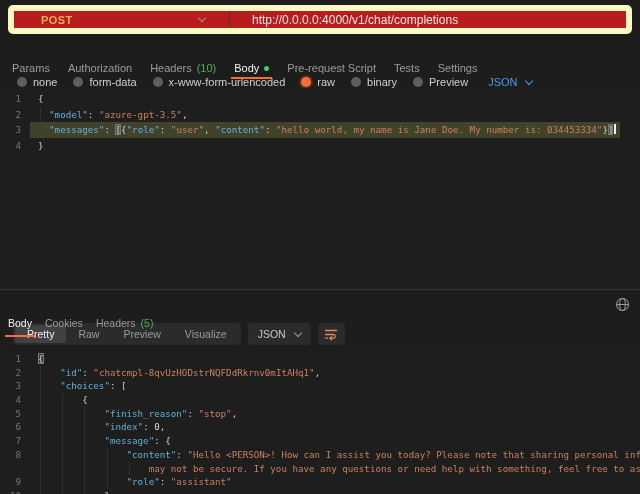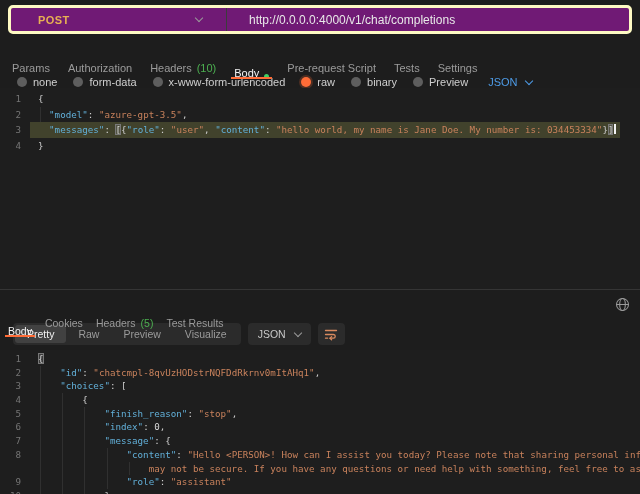--- a/index.html
+++ b/index.html
@@ -6,37 +6,37 @@
     --accent-orange:#ff6c37; --method-post:#e7b053; --count-green:#4caf50;
     --link-blue:#4e9ce8; --key-blue:#62b0d9; --string-orange:#c9825c;
     --selection-olive:#41422c;
   }
   *{box-sizing:border-box; margin:0; padding:0;}
   html,body{width:640px; height:494px; overflow:hidden;}
   body{background:#1d1d1d; font-family:"Liberation Sans", sans-serif; color:#cccccc;}
 
   
   .url-row{padding:5px 8px 4px 8px;}
-  .url-bar{display:flex; align-items:stretch; height:29px; background:#701a75;
-           border:3px solid #fef9c3; border-radius:5px; overflow:hidden;}
+  .url-bar{display:flex; align-items:stretch; height:29px; background:#b91c1c;
+           border:6px solid #fef9c3; border-radius:5px; overflow:hidden;}
   .method{display:flex; align-items:center; justify-content:space-between;
           width:215px; padding:0 24px 0 27px; cursor:pointer;}
   .method-label{color:var(--method-post); font-size:11px; font-weight:bold; letter-spacing:.4px;}
   .chev{width:6px; height:6px; border-right:1.4px solid currentColor;
         border-bottom:1.4px solid currentColor; transform:rotate(45deg);
         display:inline-block; margin-top:-3px; color:#9a9a9a;}
   .vsep{width:1px; background:#3c3c3c;}
   .url-input{flex:1; background:transparent; border:none; outline:none; color:#e8e8e8;
              font-size:12px; padding-left:22px; font-family:"Liberation Sans", sans-serif;}
 
   
   .tabs{display:flex; align-items:center; font-size:11px; color:#9b9b9b;}
   .req-tabs{height:22px; padding-left:12px; gap:18px;}
   .tab{position:relative; display:flex; align-items:center; gap:5px; height:100%; cursor:pointer;margin-top:38px;}
-  .tab.active{color:#f3f3f3;align-items:flex-end;}
+  .tab.active{color:#f3f3f3;}
   .tab.active::after{content:""; position:absolute; left:-3px; right:-3px; bottom:0;
                      height:2px; background:var(--accent-orange);}
   .tab .count{color:var(--count-green);}
   .tab .dot{width:5px; height:5px; border-radius:50%; background:#3fcf63;}
 
   
   .bodytype-row{display:flex; align-items:flex-end; gap:16px; height:28px;
                 padding-left:17px; font-size:11px; color:#cfcfcf;}
   .radio-item{display:flex; align-items:center; gap:6px; cursor:pointer;}
   .radio{width:10px; height:10px; border-radius:50%; background:#5e5e5e; display:inline-block;}
@@ -175,23 +175,20 @@
           <div class="tab active">
             <span>Body</span>
           </div>
           <div class="tab">
             <span>Cookies</span>
           </div>
           <div class="tab">
             <span>Headers</span>
             <span class="count">(5)</span>
           </div>
-          <div class="tab">
-            <span>Test Results</span>
-          </div>
         </nav>
       <button class="globe-btn">
         <svg width="15" height="15" viewBox="0 0 16 16" fill="none" stroke="#9b9b9b" stroke-width="1.1">
           <circle cx="8" cy="8" r="6.4"></circle>
           <ellipse cx="8" cy="8" rx="3" ry="6.4"></ellipse>
           <line x1="1.6" y1="8" x2="14.4" y2="8"></line>
         </svg>
       </button>
     </div>
 

